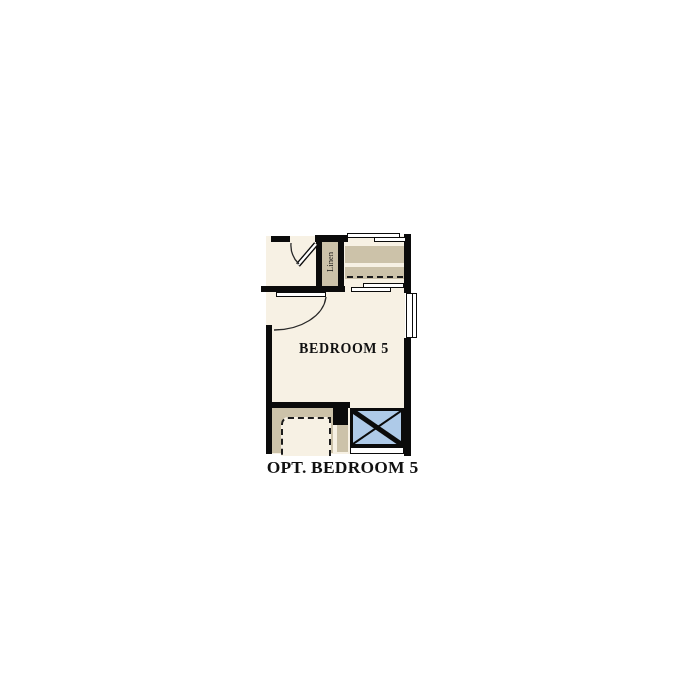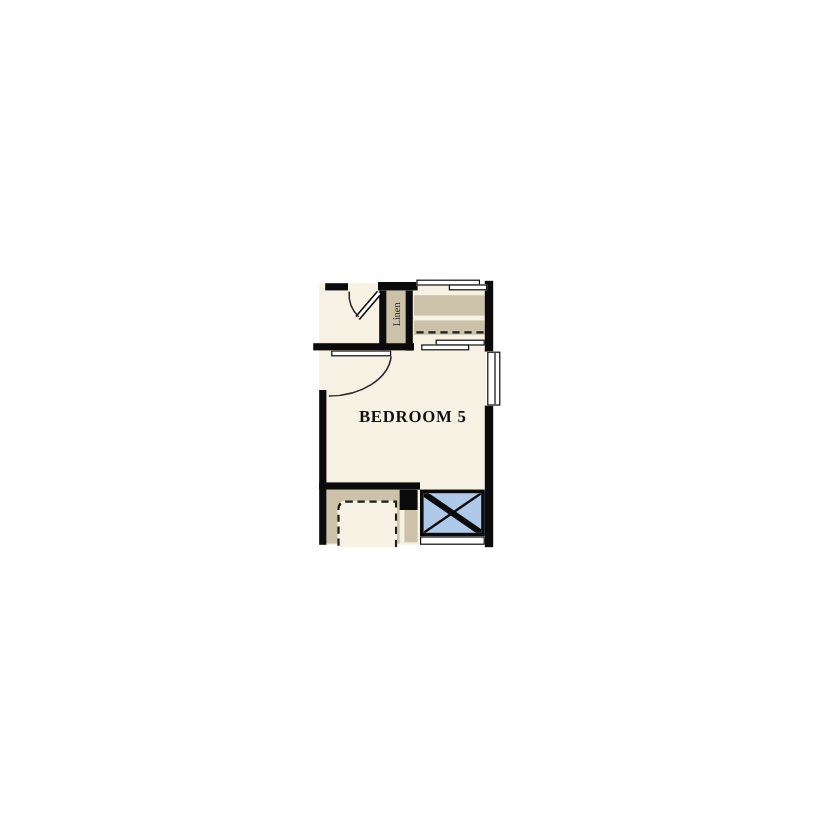--- a/index.html
+++ b/index.html
@@ -103,13 +103,14 @@
 
       <line x1="55" y1="11" x2="37" y2="32" stroke="#0b0b0b" stroke-width="5"></line>
       <line x1="55" y1="11" x2="37" y2="32" stroke="#ffffff" stroke-width="2.4"></line>
       <path d="M 30,10 A 26,26 0 0 0 38,31" fill="none" stroke="#2a2a2a" stroke-width="1.3"></path>
     </svg>
 
     <div class="label-linen">Linen</div>
     <div class="label-bedroom">BEDROOM 5</div>
   </div>
 
+  <div class="caption">OPT. BEDROOM 5</div>
 </div>
 
 </body></html>

